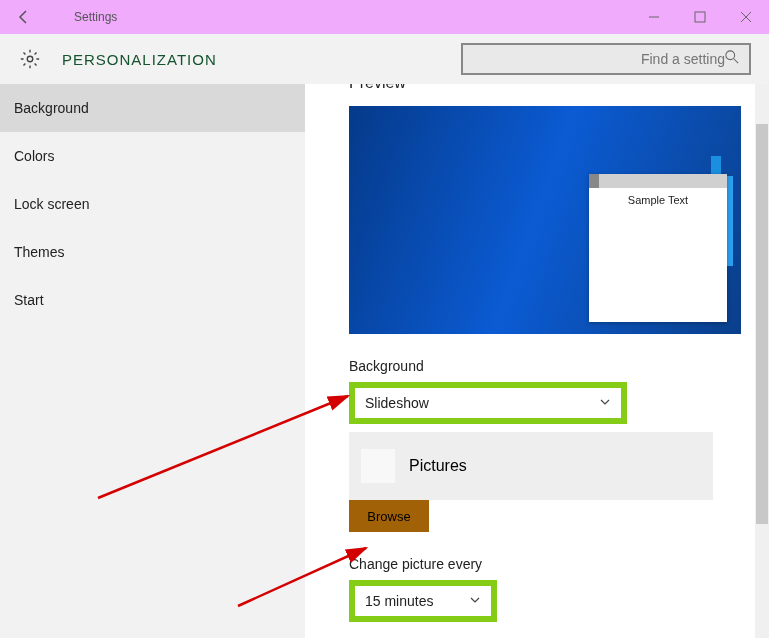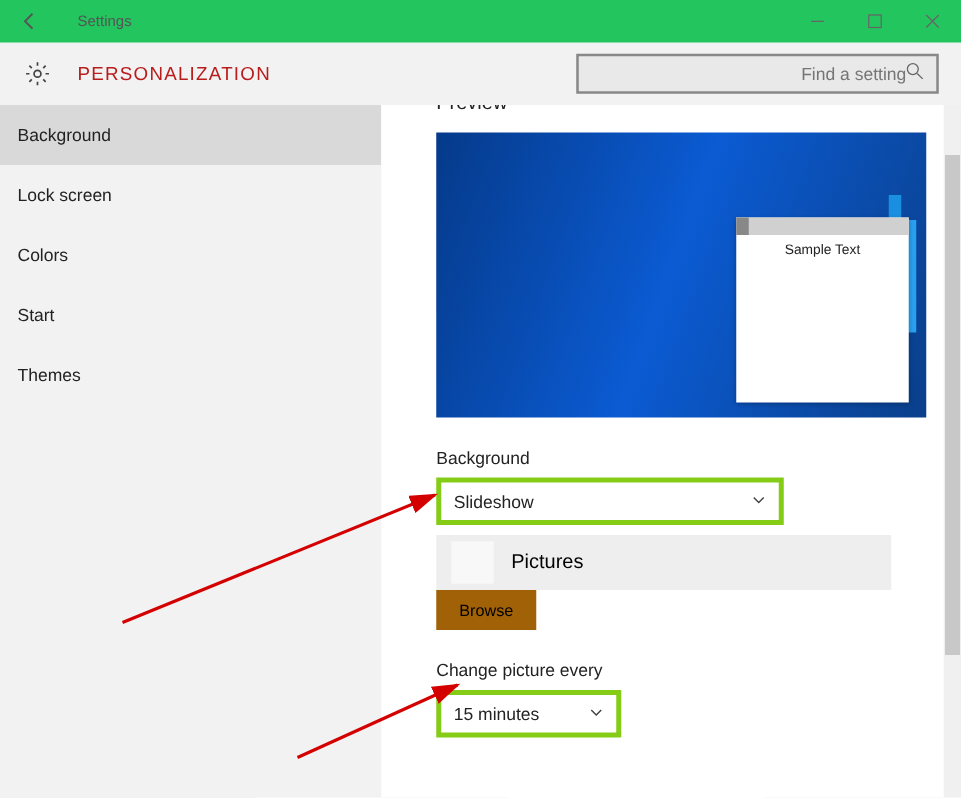--- a/index.html
+++ b/index.html
@@ -1,26 +1,26 @@
 <!DOCTYPE html>
 <html><head>
 <meta charset="utf-8">
 <style>
   * { box-sizing: border-box; margin: 0; padding: 0; font-family: "Segoe UI", Arial, sans-serif; }
   body { width: 769px; height: 638px; background: #f2f2f2; overflow: hidden; position: relative; }
 
-  .titlebar { height: 34px; display: flex; align-items: center; padding-left: 10px; background: #22c55e; position: relative; }
+  .titlebar { height: 34px; display: flex; align-items: center; padding-left: 10px; background: #f0abfc; position: relative; gap: 12px; }
   .back-btn { width: 28px; height: 28px; display:flex; align-items:center; justify-content:center; color:#555; }
   .app-title { margin-left: 24px; font-size: 12px; color: #555; }
   .win-controls { position:absolute; right:0; top:0; height:34px; display:flex; }
   .win-btn { width:46px; height:34px; display:flex; align-items:center; justify-content:center; color:#666; }
 
   .header-row { height: 50px; display:flex; align-items:center; padding: 0 10px; }
   .gear { width: 28px; height: 28px; margin-left: 6px; display:flex; align-items:center; justify-content:center; color:#444;}
-  .section-title { margin-left: 18px; font-size: 15px; letter-spacing: 1px; color:#b91c1c; }
+  .section-title { margin-left: 18px; font-size: 15px; letter-spacing: 1px; color:#14532d; }
   .search-box { margin-left:auto; margin-right:8px; width:290px; height:32px; border:2px solid #888; background:#e9e9e9; display:flex; align-items:center; padding:0 10px; }
   .search-input { flex:1; border:none; background:transparent; font-size:14px; color:#555; outline:none;text-align:right; }
   .search-icon { color:#555; }
 
   .main { display:flex; height: calc(638px - 84px); }
   .sidebar { width:305px; background:#f2f2f2; }
   .side-item { height:48px; display:flex; align-items:center; padding-left:14px; font-size:14px; color:#222; cursor:pointer;}
   .side-item.active { background:#d9d9d9; }
 
   .content-wrap { flex:1; position:relative; background:#fff; }
@@ -36,24 +36,24 @@
   .lines { position:absolute; left:8px; top:60px; }
   .line { width:40px; height:1px; background:#ccc; margin-bottom:12px; }
   .sample-win { position:absolute; right:14px; top:68px; width:138px; height:148px; background:#fff; box-shadow:0 1px 4px rgba(0,0,0,0.3);text-align:center;}
   .sample-header { height:14px; background:#d0d0d0; position:relative;}
   .sample-dot { position:absolute; left:0; top:0; width:10px; height:14px; background:#888;}
   .sample-text { padding:6px 10px; font-size:11px; color:#222;}
   .blue-stripes { position:absolute; right:0; top:50px; width:30px; height:170px; }
   .stripe { position:absolute; left:0; width:10px; background:#0a78d6; }
 
   .field-label { font-size:14px; color:#222; margin-top:24px; margin-bottom:8px;}
-  .dropdown { width:278px; height:32px; border:4px solid #84cc16; display:flex; align-items:center; padding:15px 10px; font-size:14px; cursor:pointer; position:relative; color:#222;}
+  .dropdown { width:278px; height:32px; border:6px solid #84cc16; display:flex; align-items:center; padding:15px 10px; font-size:14px; cursor:pointer; position:relative; color:#222;}
   .chevron { margin-left:auto; color:#444;}
 
-  .album-box { width:364px; background:#eee; margin-top:8px; padding:2px 12px; }
+  .album-box { width:364px; background:#eee; margin-top:8px; padding:14px 12px; }
   .album-row { display:flex; align-items:center; height:40px;}
   .thumb { width:34px; height:34px; background:#f8f8f8; margin-right:14px;}
   .browse-btn { width:80px; height:32px; background:#a16207; display:flex; align-items:center; justify-content:center; font-size:13px; cursor:pointer; }
 
   .vscroll { position:absolute; right:0; top:0; width:14px; height:100%; background:#f0f0f0;}
   .thumb-bar { position:absolute; left:1px; width:12px; top:40px; height:400px; background:#c8c8c8;}
 
   .arrow { position:absolute; pointer-events:none; }
   .arrow svg { overflow:visible; }
 </style>
@@ -105,30 +105,30 @@
   </div>
 </div>
 
 <div class="main">
 
   <div class="sidebar">
     <div class="side-item active">
         <span>Background</span>
       </div>
     <div class="side-item">
+        <span>Colors</span>
+      </div>
+    <div class="side-item">
         <span>Lock screen</span>
       </div>
     <div class="side-item">
-        <span>Colors</span>
+        <span>Themes</span>
       </div>
     <div class="side-item">
         <span>Start</span>
-      </div>
-    <div class="side-item">
-        <span>Themes</span>
       </div>
   </div>
 
   <div class="content-wrap">
     <div class="content">
       <div class="preview-heading">Preview</div>
 
       <div class="preview-box">
         <div class="blue-stripes">
           <div class="stripe" style="left:0;top:0;height:60px;background:#1a8fe0;"></div>

